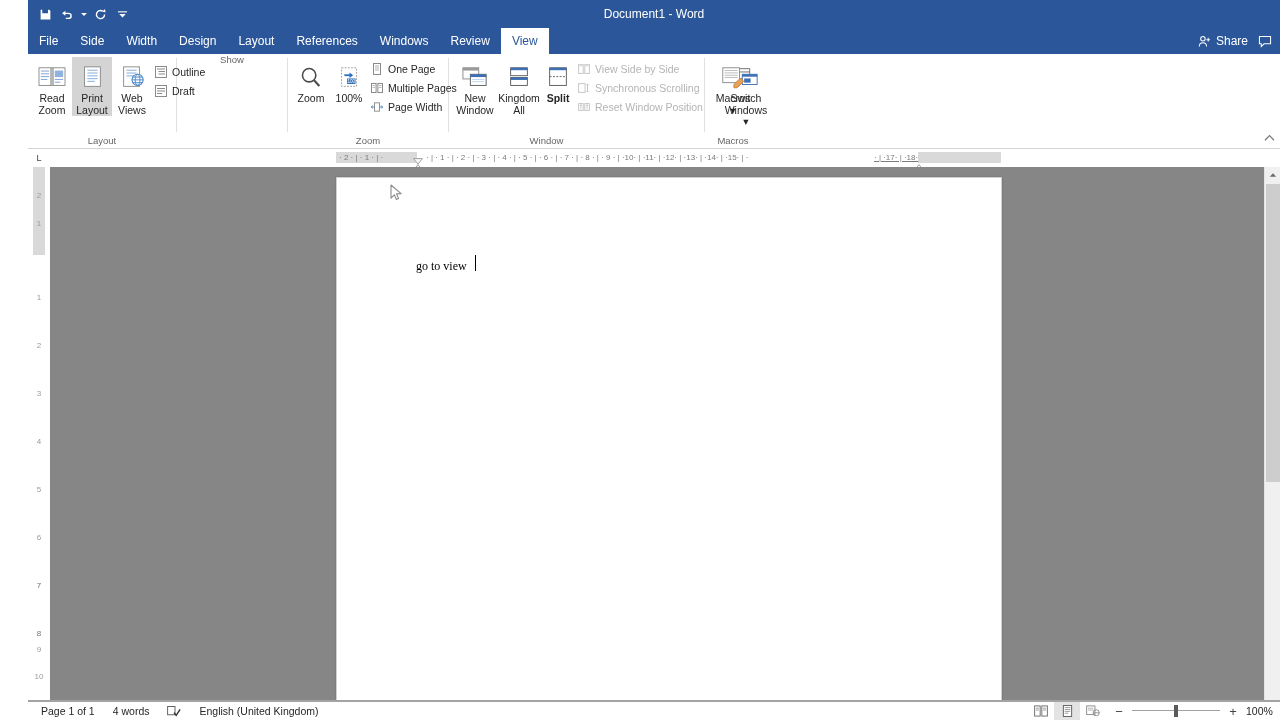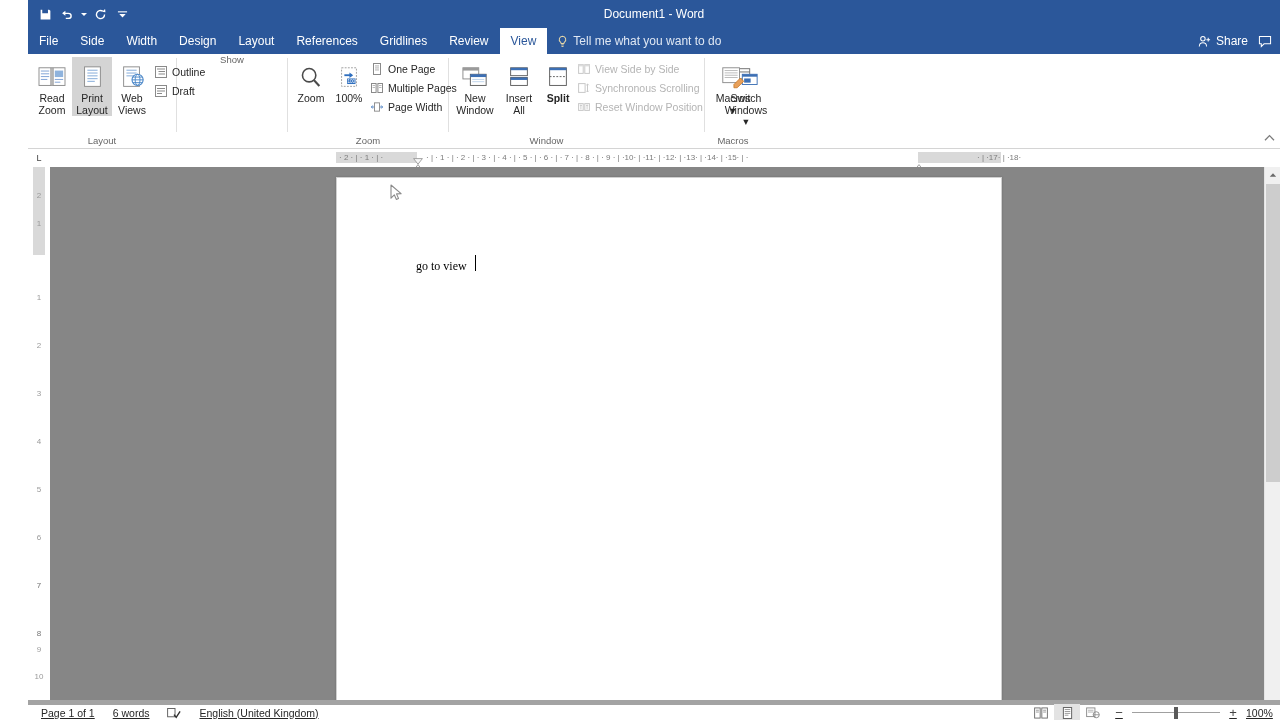--- a/index.html
+++ b/index.html
@@ -138,23 +138,23 @@
 
   
   .vscroll {
     width:16px; background:#f0f0f0; position:relative; border-left:1px solid #e4e4e4;
   }
   .sb-arrow { width:16px; height:16px; display:flex; align-items:center; justify-content:center; background:#f0f0f0;}
   .sb-thumb { position:absolute; left:1px; width:14px; background:#cdcdcd; }
 
   
   .statusbar {
-    height:20px; background:#ffffff; border-top:5px solid #a3a3a3;
+    height:20px; background:#ffffff; border-top:2px solid #a3a3a3;
     display:flex; align-items:center; font-size:10.5px; color:#262626;
-    flex:0 0 20px; padding:0 4px;text-decoration:underline;
+    flex:0 0 20px; padding:0 4px;
   }
   .sb-item { padding:0 9px; white-space:nowrap; cursor:default; line-height:20px; }
   .sb-right { margin-left:auto; display:flex; align-items:center; gap:0px; }
   .viewbtn {
     width:26px; height:18px; display:flex; align-items:center; justify-content:center;
   }
   .viewbtn.active { background:#e3e3e3; }
   .zoomctl { display:flex; align-items:center; gap:6px; padding:0 6px; }
   .zoom-slider { position:relative; width:88px; height:14px; }
   .zs-line { position:absolute; top:6px; left:0; right:0; height:1px; background:#a0a0a0; }
@@ -201,34 +201,24 @@
 
   </div>
 
   <div class="tabbar">
     <div class="tab">File</div>
     <div class="tab">Side</div>
     <div class="tab">Width</div>
     <div class="tab">Design</div>
     <div class="tab">Layout</div>
     <div class="tab">References</div>
-    <div class="tab">Gridlines</div>
+    <div class="tab">Windows</div>
     <div class="tab">Review</div>
     <div class="tab active">View</div>
 
-    <div class="tellme">
-      <span style="display:flex;">
-        <svg width="11" height="13" viewBox="0 0 12 14">
-            <path fill="none" stroke="#e8d8a8" stroke-width="1.1" d="M6 1.2a3.6 3.6 0 0 1 2.2 6.4c-.5.4-.7.9-.7 1.5H4.5c0-.6-.2-1.1-.7-1.5A3.6 3.6 0 0 1 6 1.2z"></path>
-            <rect x="4.6" y="10.2" width="2.8" height="1" fill="#e8d8a8"></rect>
-            <rect x="4.9" y="11.9" width="2.2" height="1" fill="#e8d8a8"></rect>
-          </svg>
-      </span>
-      <span>Tell me what you want to do</span>
-    </div>
 
     <div class="tab-right">
       <div class="share">
         <span style="display:flex;">
           <svg width="13" height="13" viewBox="0 0 14 14">
               <circle cx="5.3" cy="4" r="2.4" fill="none" stroke="#ffffff" stroke-width="1.1"></circle>
               <path fill="none" stroke="#ffffff" stroke-width="1.1" d="M1.4 12.4c0-2.4 1.8-4 3.9-4s3.9 1.6 3.9 4"></path>
               <path stroke="#ffffff" stroke-width="1.1" d="M11 3v4M9 5h4"></path>
             </svg>
         </span>
@@ -434,21 +424,21 @@
 
         <div class="bigbtn" style="min-width:44px;">
           <span class="ic">
             <svg width="30" height="26" viewBox="0 0 32 28">
               <rect x="7" y="3" width="18" height="8.5" fill="#ffffff" stroke="#5a5a5a" stroke-width="1"></rect>
               <rect x="7" y="3" width="18" height="2.6" fill="#3c6fb4"></rect>
               <rect x="7" y="13.5" width="18" height="8.5" fill="#ffffff" stroke="#5a5a5a" stroke-width="1"></rect>
               <rect x="7" y="13.5" width="18" height="2.6" fill="#3c6fb4"></rect>
             </svg>
           </span>
-          <span class="lbl">Insert
+          <span class="lbl">Kingdom
 All</span>
         </div>
 
         <div class="bigbtn" style="min-width:34px;font-weight:bold;">
           <span class="ic">
             <svg width="28" height="26" viewBox="0 0 30 28">
               <rect x="6" y="3" width="18" height="19" fill="#ffffff" stroke="#5a5a5a" stroke-width="1"></rect>
               <rect x="6" y="3" width="18" height="2.6" fill="#3c6fb4"></rect>
               <path d="M6 12.5h18" stroke="#5a5a5a" stroke-width="1" stroke-dasharray="2,1.6" fill="none"></path>
             </svg>
@@ -537,21 +527,21 @@
     </div>
   </div>
 
   <div class="rulerbar">
     <div class="tabsel">L</div>
     <div class="hruler">
       <div class="hr-margin" style="left:286px;width:81px;"></div>
       <div class="hr-margin" style="left:868px;width:83px;"></div>
       <div class="hr-text" style="left:289px;">·  2  ·  |  ·  1  ·  |  ·</div>
       <div class="hr-text" style="left:376px;">·  |  · 1 · | · 2 · | · 3 · | · 4 · | · 5 · | · 6 · | · 7 · | · 8 · | · 9 · | ·10· | ·11· | ·12· | ·13· | ·14· | ·15· | ·</div>
-      <div class="hr-text" style="left:927px;">· | ·17· | ·18·</div>
+      <div class="hr-text" style="left:824px;text-decoration:underline;">· | ·17· | ·18·</div>
 
       <div class="indent-top" style="left:363px;top:2px;">
         <svg width="10" height="7" viewBox="0 0 10 7">
             <path d="M0.6 0.6h8.8L5 6.2z" fill="#f7f7f7" stroke="#999" stroke-width="0.9"></path>
           </svg>
       </div>
       <div class="indent-bot" style="left:363px;top:8px;">
         <svg width="10" height="7" viewBox="0 0 10 7">
             <path d="M5 0.6l4.4 5.6H0.6z" fill="#f7f7f7" stroke="#999" stroke-width="0.9"></path>
           </svg>
@@ -630,21 +620,21 @@
         <svg width="8" height="6" viewBox="0 0 8 6">
             <path d="M0.8 4.8L4 1.2l3.2 3.6z" fill="#6a6a6a"></path>
           </svg>
       </div>
       <div class="sb-thumb" style="top:17px;height:298px;"></div>
     </div>
   </div>
 
   <div class="statusbar">
     <span class="sb-item">Page 1 of 1</span>
-    <span class="sb-item">6 words</span>
+    <span class="sb-item">4 words</span>
     <span class="sb-item" style="display:flex;align-items:center;">
       <svg width="14" height="12" viewBox="0 0 15 13">
           <rect x="0.6" y="1.6" width="8" height="9" fill="#ffffff" stroke="#5a5a5a" stroke-width="1"></rect>
           <path d="M7.5 8.2l2.4 3 4.2-6.4" fill="none" stroke="#2f2f2f" stroke-width="1.5"></path>
         </svg>
     </span>
     <span class="sb-item">English (United Kingdom)</span>
 
     <div class="sb-right">
       <div class="viewbtn">

